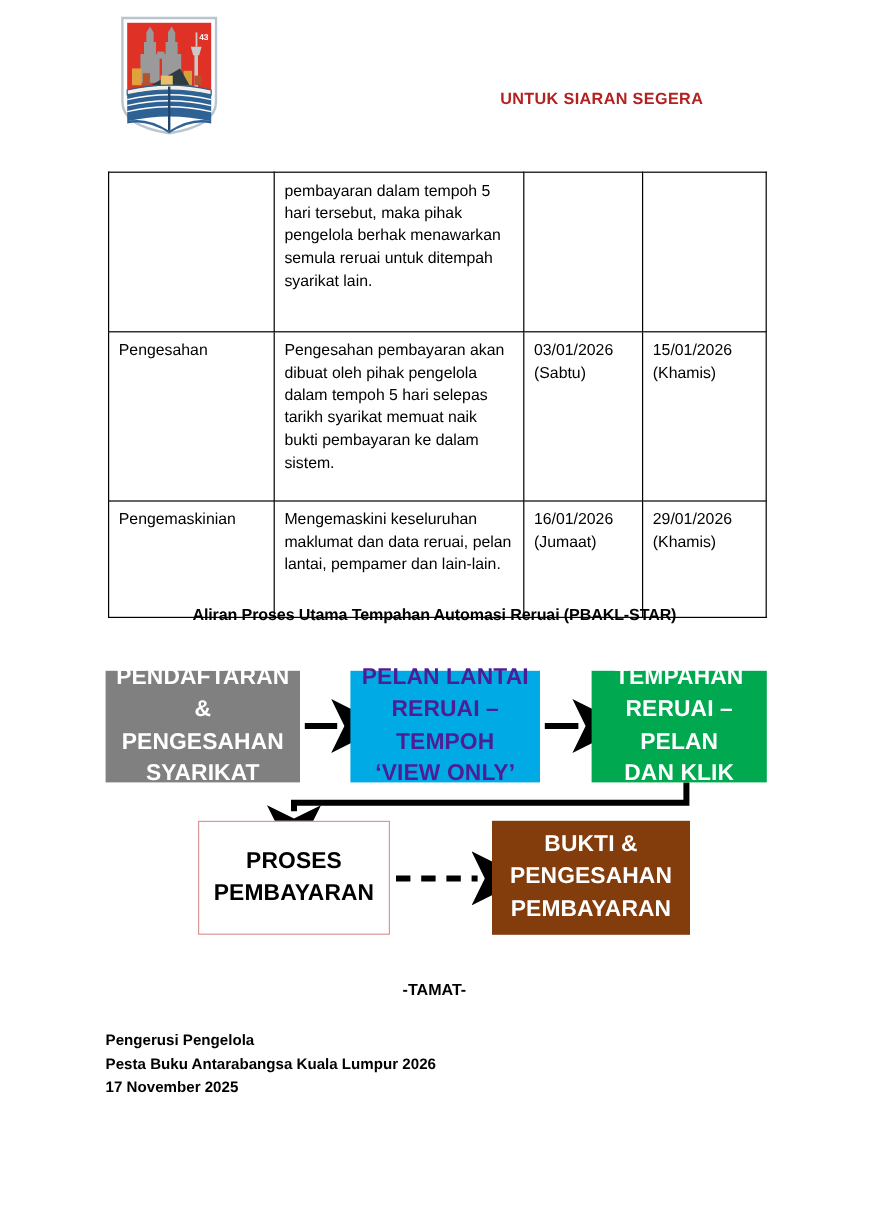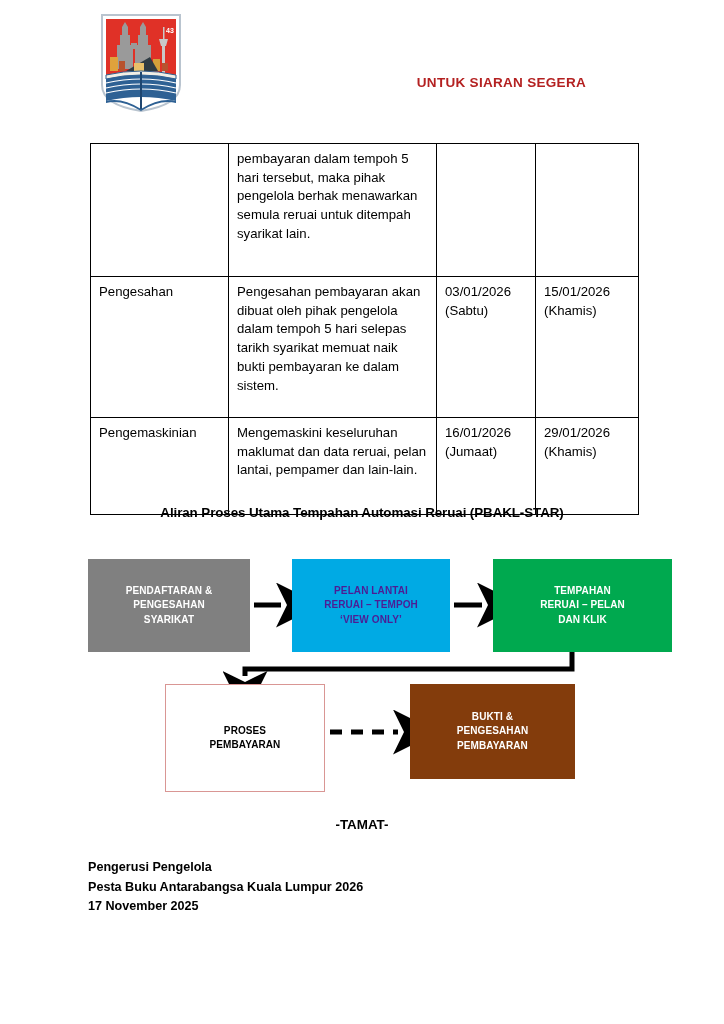--- a/index.html
+++ b/index.html
@@ -92,39 +92,39 @@
   }
 
   .flow-box {
     position: absolute;
     box-sizing: border-box;
     display: flex;
     align-items: center;
     justify-content: center;
     text-align: center;
     font-weight: bold;
-    font-size: 10px;
+    font-size: 19px;
     line-height: 1.42;
     letter-spacing: 0.1px;
   }
 
   .box-register {
     left: 88px;  top: 14px;  width: 162px; height: 93px;
     background: #808080; color: #ffffff;
   }
   .box-floorplan {
     left: 292px; top: 14px; width: 158px; height: 93px;
     background: #00AAE4; color: #4c1d95;
   }
   .box-booking {
-    left: 493px; top: 14px; width: 179px; height: 93px;
+    left: 493px; top: 14px; width: 146px; height: 93px;
     background: #00A94F; color: #ffffff;
   }
   .box-payment {
-    left: 165px; top: 139px; width: 160px; height: 108px;
+    left: 165px; top: 139px; width: 160px; height: 95px;
     background: #ffffff; color: #000000;
     border: 1px solid #D99694;
   }
   .box-proof {
     left: 410px; top: 139px; width: 165px; height: 95px;
     background: #833C0C; color: #ffffff;
   }
 
   .flow-svg {
     position: absolute;

